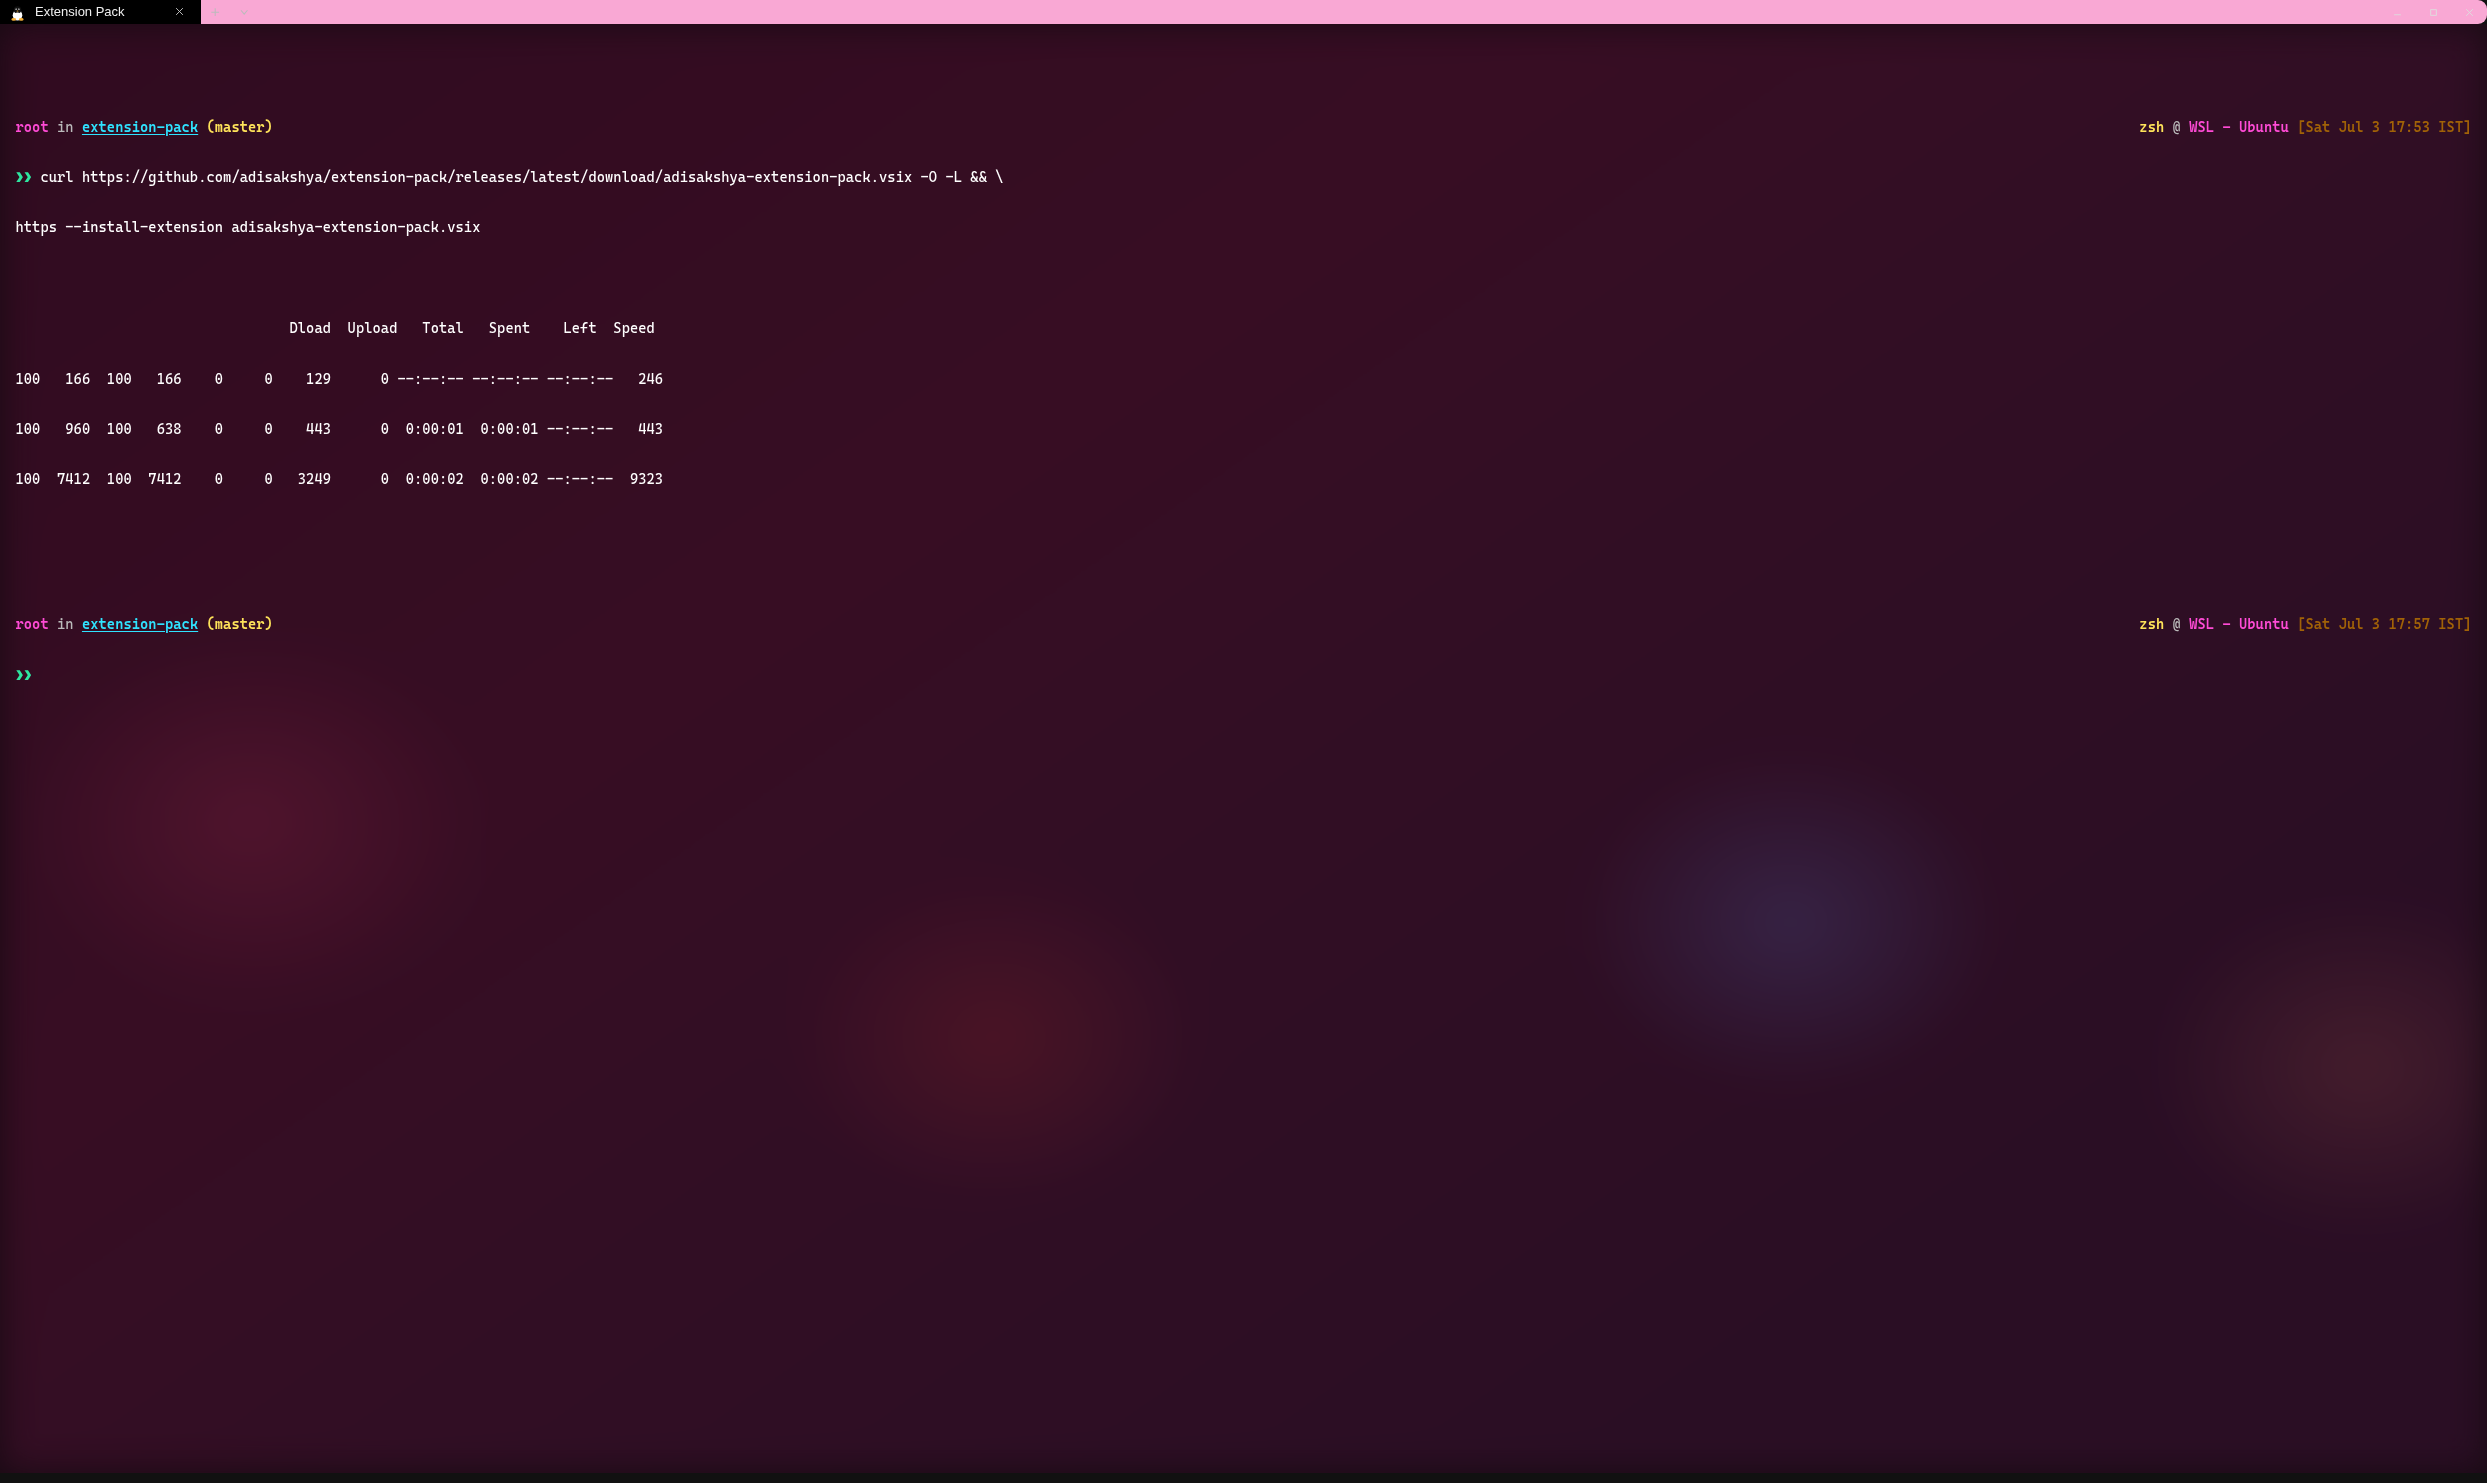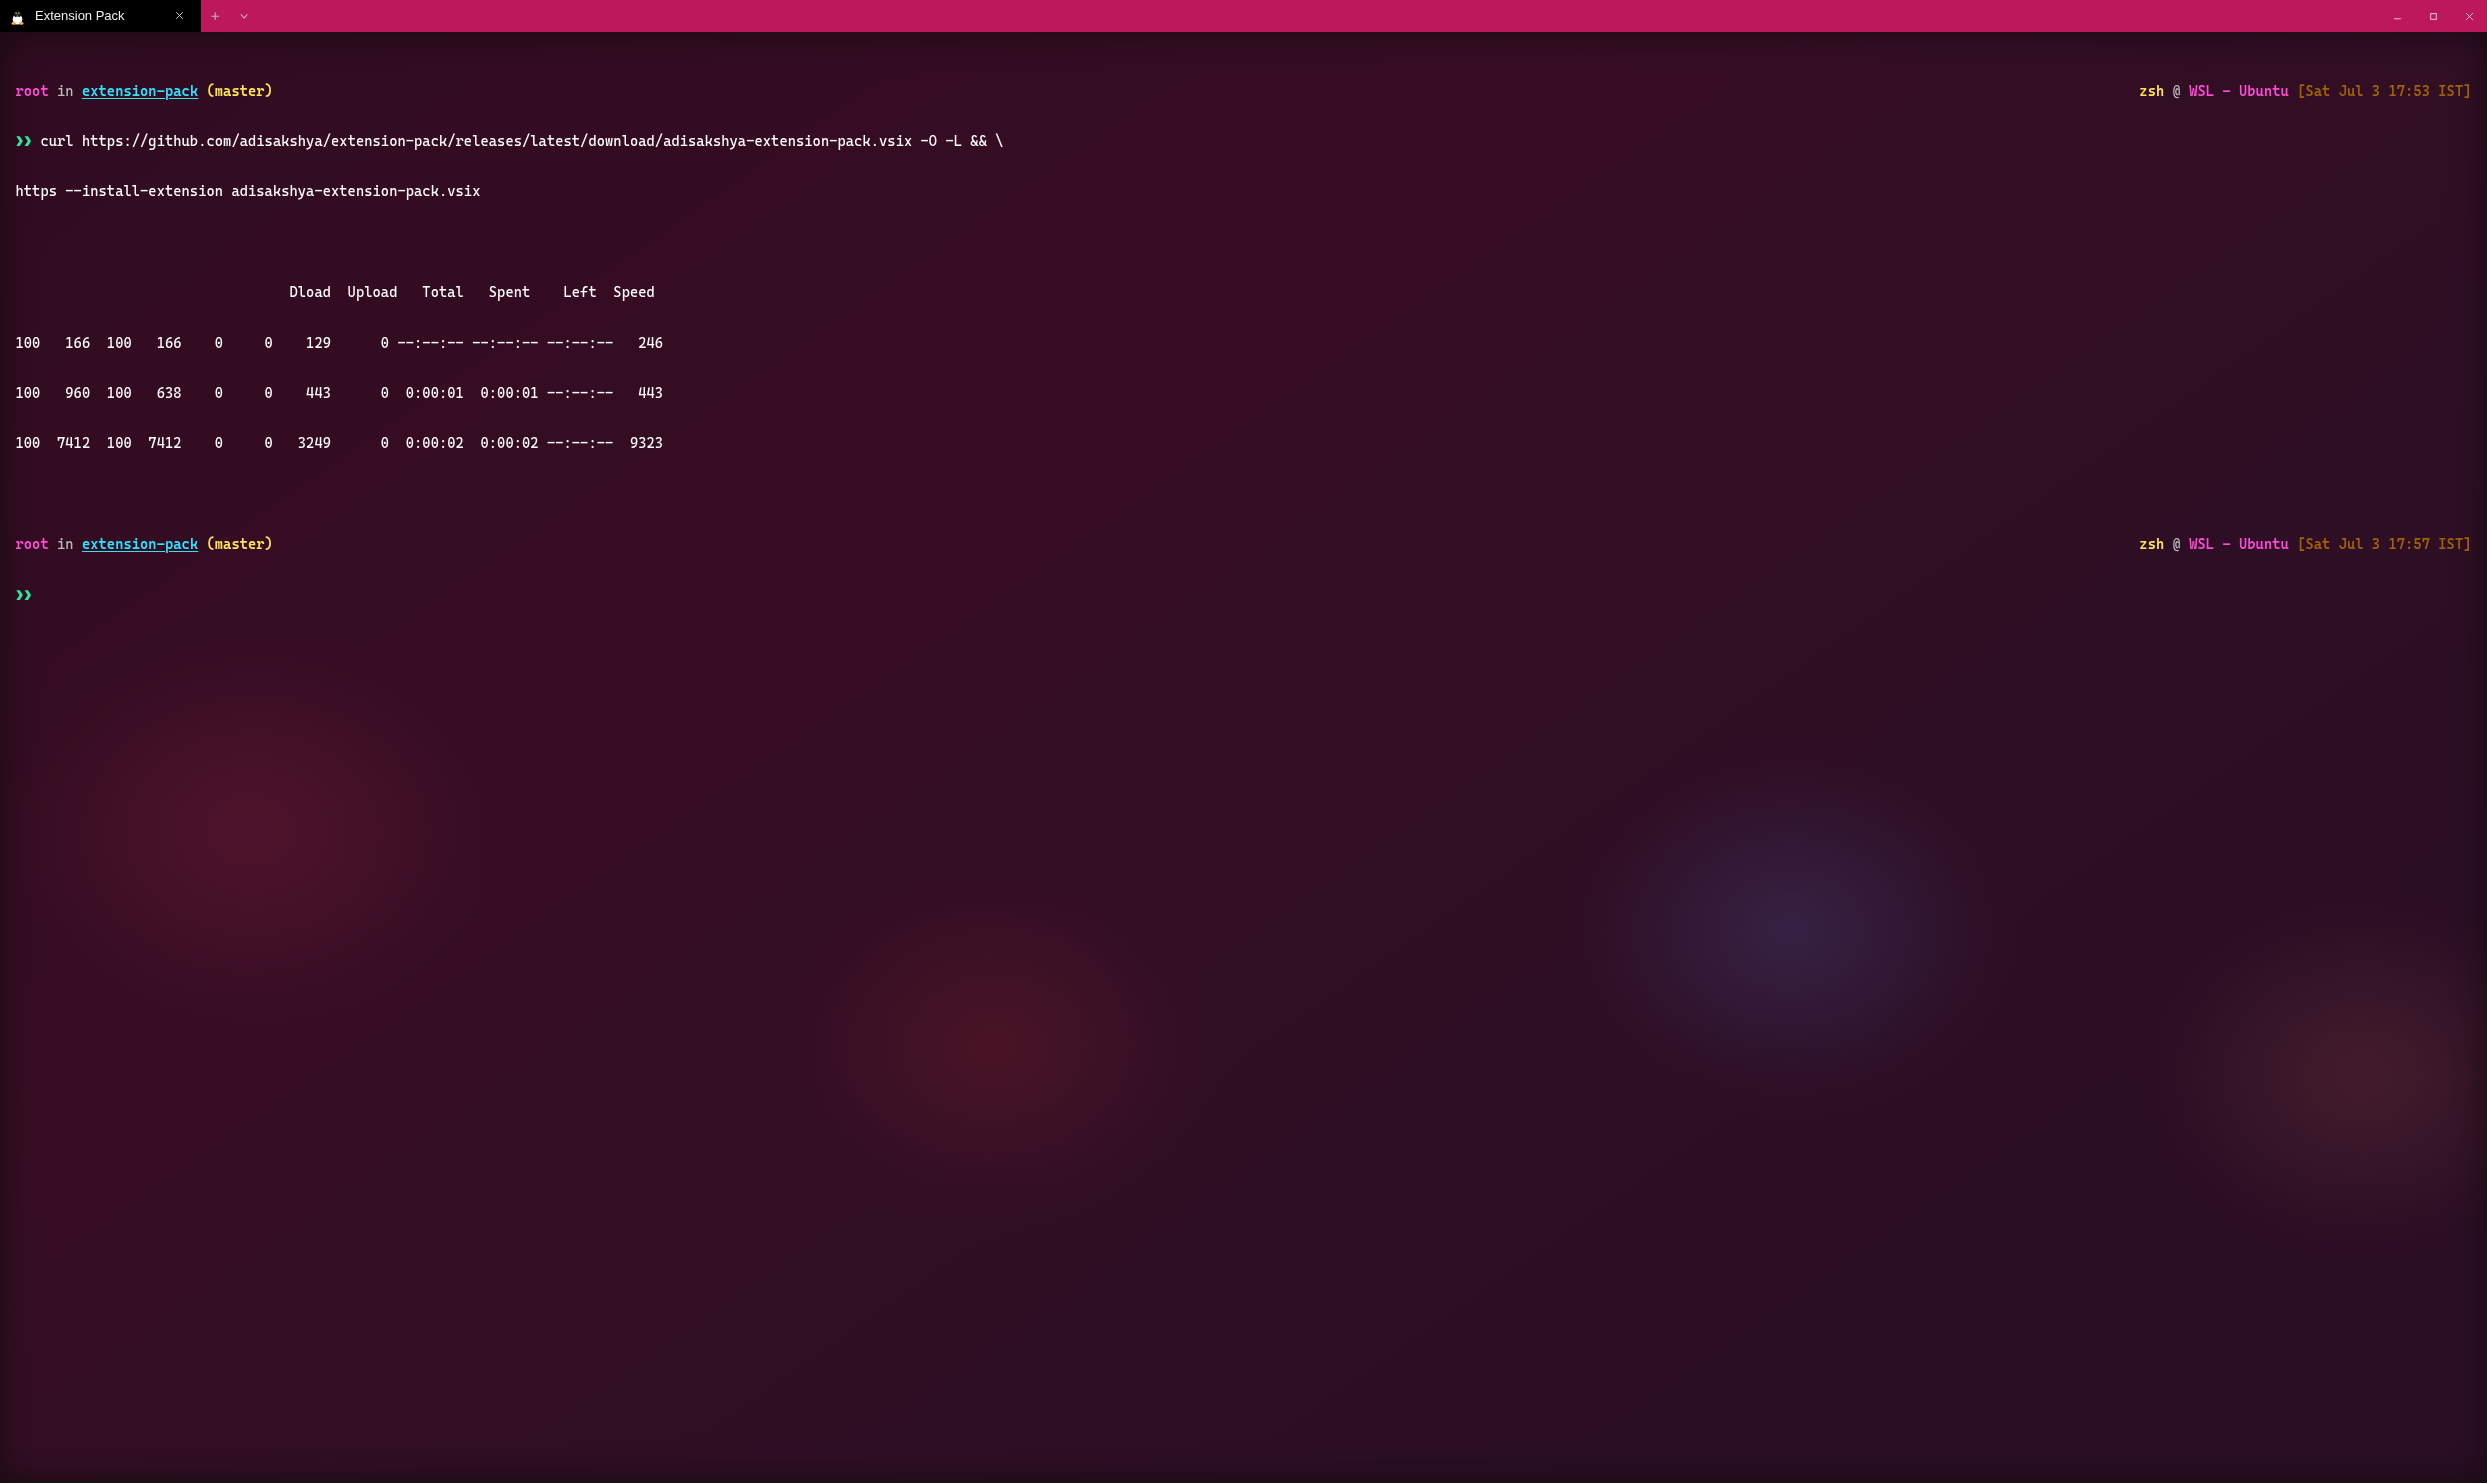--- a/index.html
+++ b/index.html
@@ -9,23 +9,24 @@
     background: #111;
     color: #e6e6e6;
     font-size: 14px;
     line-height: 1.2;
     overflow: hidden;
   }
   
   .titlebar {
     display: flex;
     align-items: stretch;
-    height: 32px;
-    background: #be185d;
+    height: 24px;
+    background: #f9a8d4;
     color: #ddd;
+    border-radius: 9px;
   }
   .tab {
     display: flex;
     align-items: center;
     gap: 9px;
     background: #000000;
     padding: 0 11.7px 0 9px;
     min-width: 201px;
     position: relative;
   }
@@ -58,21 +59,21 @@
     filter: blur(18px);
   }
   .scrim { position: absolute; inset: 0; background: rgba(28,6,20,0.56); }
   .term {
     position: relative;
     padding: 17px 15.5px;
     white-space: pre;
     letter-spacing: 0.1px;
   }
   .row { display: flex; justify-content: space-between; }
-  .row div { white-space: pre; }
+  .row div { white-space: pre; margin-top: 44px; }
 
   
   .magenta   { color: #ff4bd6; font-weight: 600; }
   .cyan-u    { color: #2fe3ff; text-decoration: underline; text-decoration-thickness: 1.3px; text-underline-offset: 1.9px; font-weight: 600; }
   .gray      { color: #bbbbbb; }
   .yellow    { color: #ffe45a; font-weight: 600; }
   .green-arrow { color: #2ee6a0; font-weight: 700; }
   .white     { color: #ffffff; }
   .cyan      { color: #a16207; font-weight: 600; }
   .ylabel    { color: #ffe45a; font-weight: 600; }

